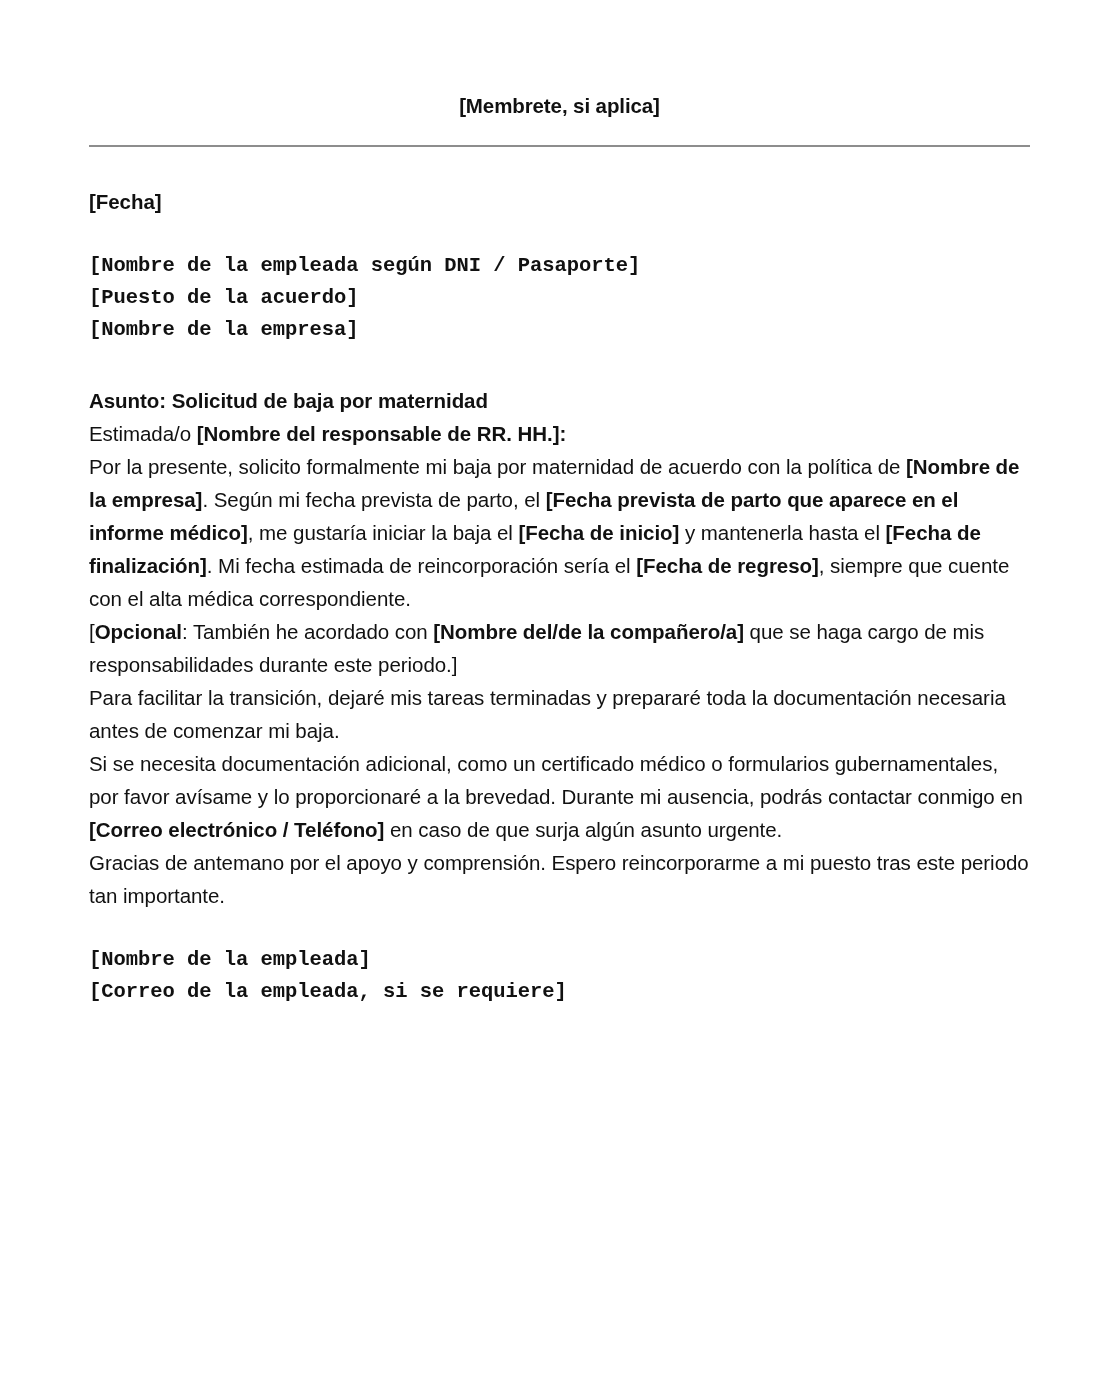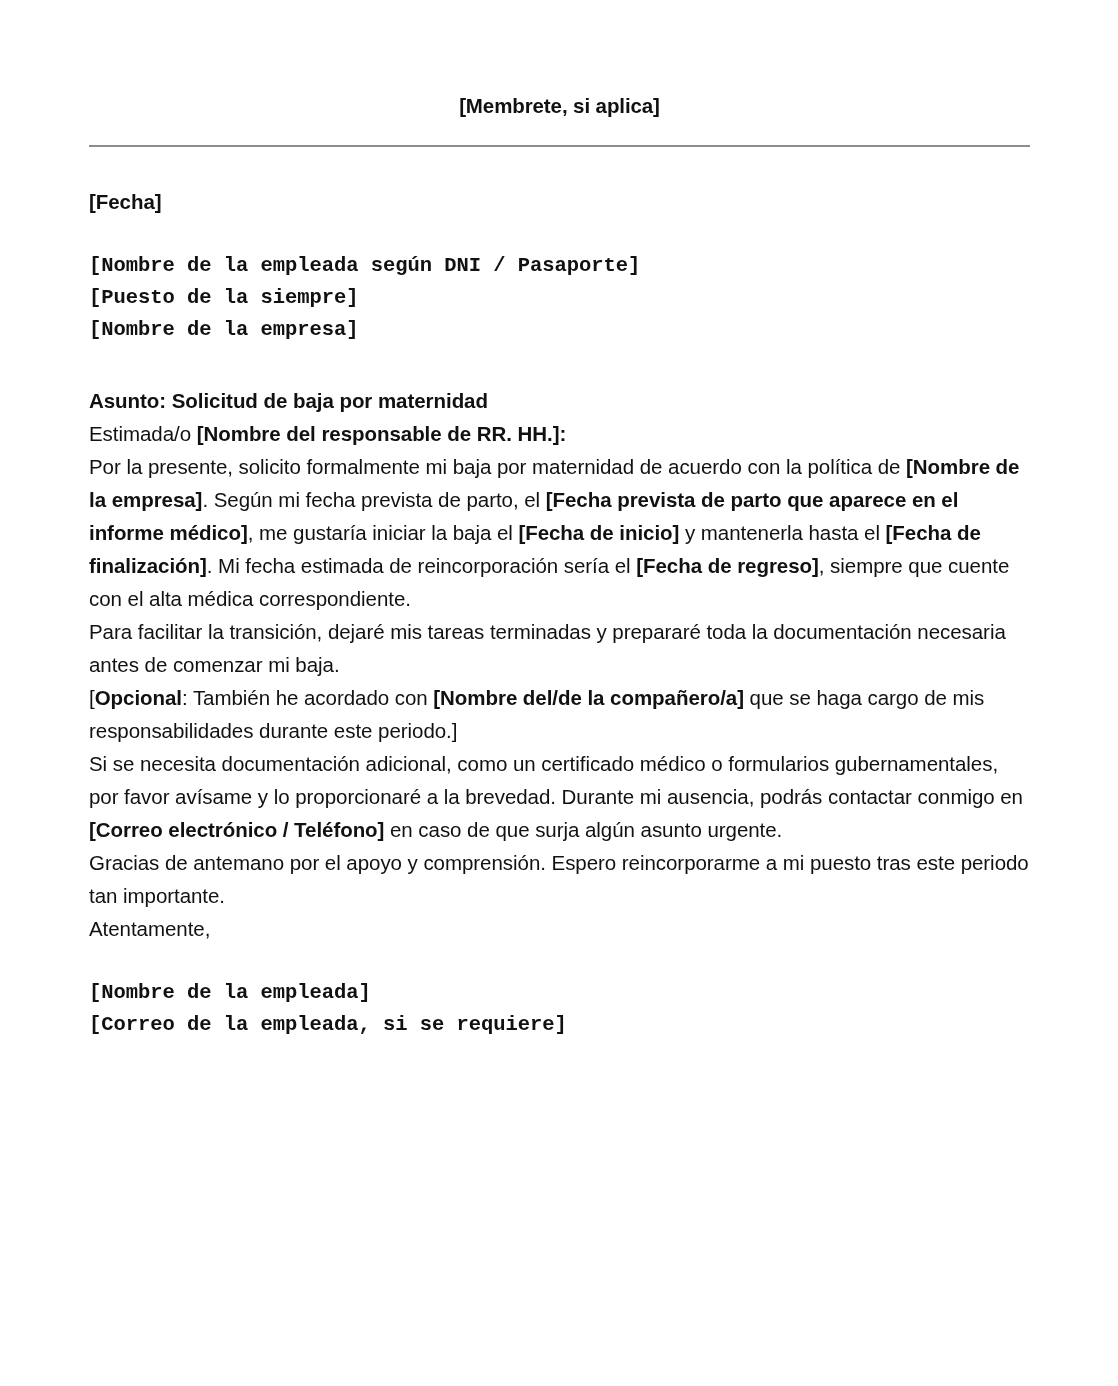--- a/index.html
+++ b/index.html
@@ -97,39 +97,38 @@
   <div class="content">
 
     <div class="letterhead">[Membrete, si aplica]</div>
 
     <hr class="divider" style="border-top-color: rgb(141, 141, 141);">
 
     <p class="para bold gap-date">[Fecha]</p>
 
     <div class="gap-block">
       <p class="addr-line">[Nombre de la empleada según DNI / Pasaporte]</p>
-      <p class="addr-line">[Puesto de la siempre]</p>
+      <p class="addr-line">[Puesto de la acuerdo]</p>
       <p class="addr-line">[Nombre de la empresa]</p>
     </div>
 
     <p class="para bold gap-block">Asunto: Solicitud de baja por maternidad</p>
 
     <p class="para gap-block"><span class="reg">Estimada/o </span><b>[Nombre del responsable de RR. HH.]:</b></p>
 
     <p class="para gap-para"><span class="reg">Por la presente, solicito formalmente mi baja por maternidad de acuerdo con la política de </span><b>[Nombre de la empresa]</b><span class="reg">. Según mi fecha prevista de parto, el </span><b>[Fecha prevista de parto que aparece en el informe médico]</b><span class="reg">, me gustaría iniciar la baja el </span><b>[Fecha de inicio]</b><span class="reg"> y mantenerla hasta el </span><b>[Fecha de finalización]</b><span class="reg">. Mi fecha estimada de reincorporación sería el </span><b>[Fecha de regreso]</b><span class="reg">, siempre que cuente con el alta médica correspondiente.</span></p>
 
+    <p class="para gap-para"><span class="reg">[</span><b>Opcional</b><span class="reg">: También he acordado con </span><b>[Nombre del/de la compañero/a]</b><span class="reg"> que se haga cargo de mis responsabilidades durante este periodo.]</span></p>
+
     <p class="para gap-para"><span class="reg">Para facilitar la transición, dejaré mis tareas terminadas y prepararé toda la documentación necesaria antes de comenzar mi baja.</span></p>
-
-    <p class="para gap-para"><span class="reg">[</span><b>Opcional</b><span class="reg">: También he acordado con </span><b>[Nombre del/de la compañero/a]</b><span class="reg"> que se haga cargo de mis responsabilidades durante este periodo.]</span></p>
 
     <p class="para gap-para"><span class="reg">Si se necesita documentación adicional, como un certificado médico o formularios gubernamentales, por favor avísame y lo proporcionaré a la brevedad. Durante mi ausencia, podrás contactar conmigo en </span><b>[Correo electrónico / Teléfono]</b><span class="reg"> en caso de que surja algún asunto urgente.</span></p>
 
     <p class="para gap-para"><span class="reg">Gracias de antemano por el apoyo y comprensión. Espero reincorporarme a mi puesto tras este periodo tan importante.</span></p>
 
-    <p class="para gap-para">Atentamente,</p>
 
     <div class="gap-block">
       <p class="addr-line">[Nombre de la empleada]</p>
       <p class="addr-line">[Correo de la empleada, si se requiere]</p>
     </div>
 
   </div>
 </div>
 
 </body></html>

